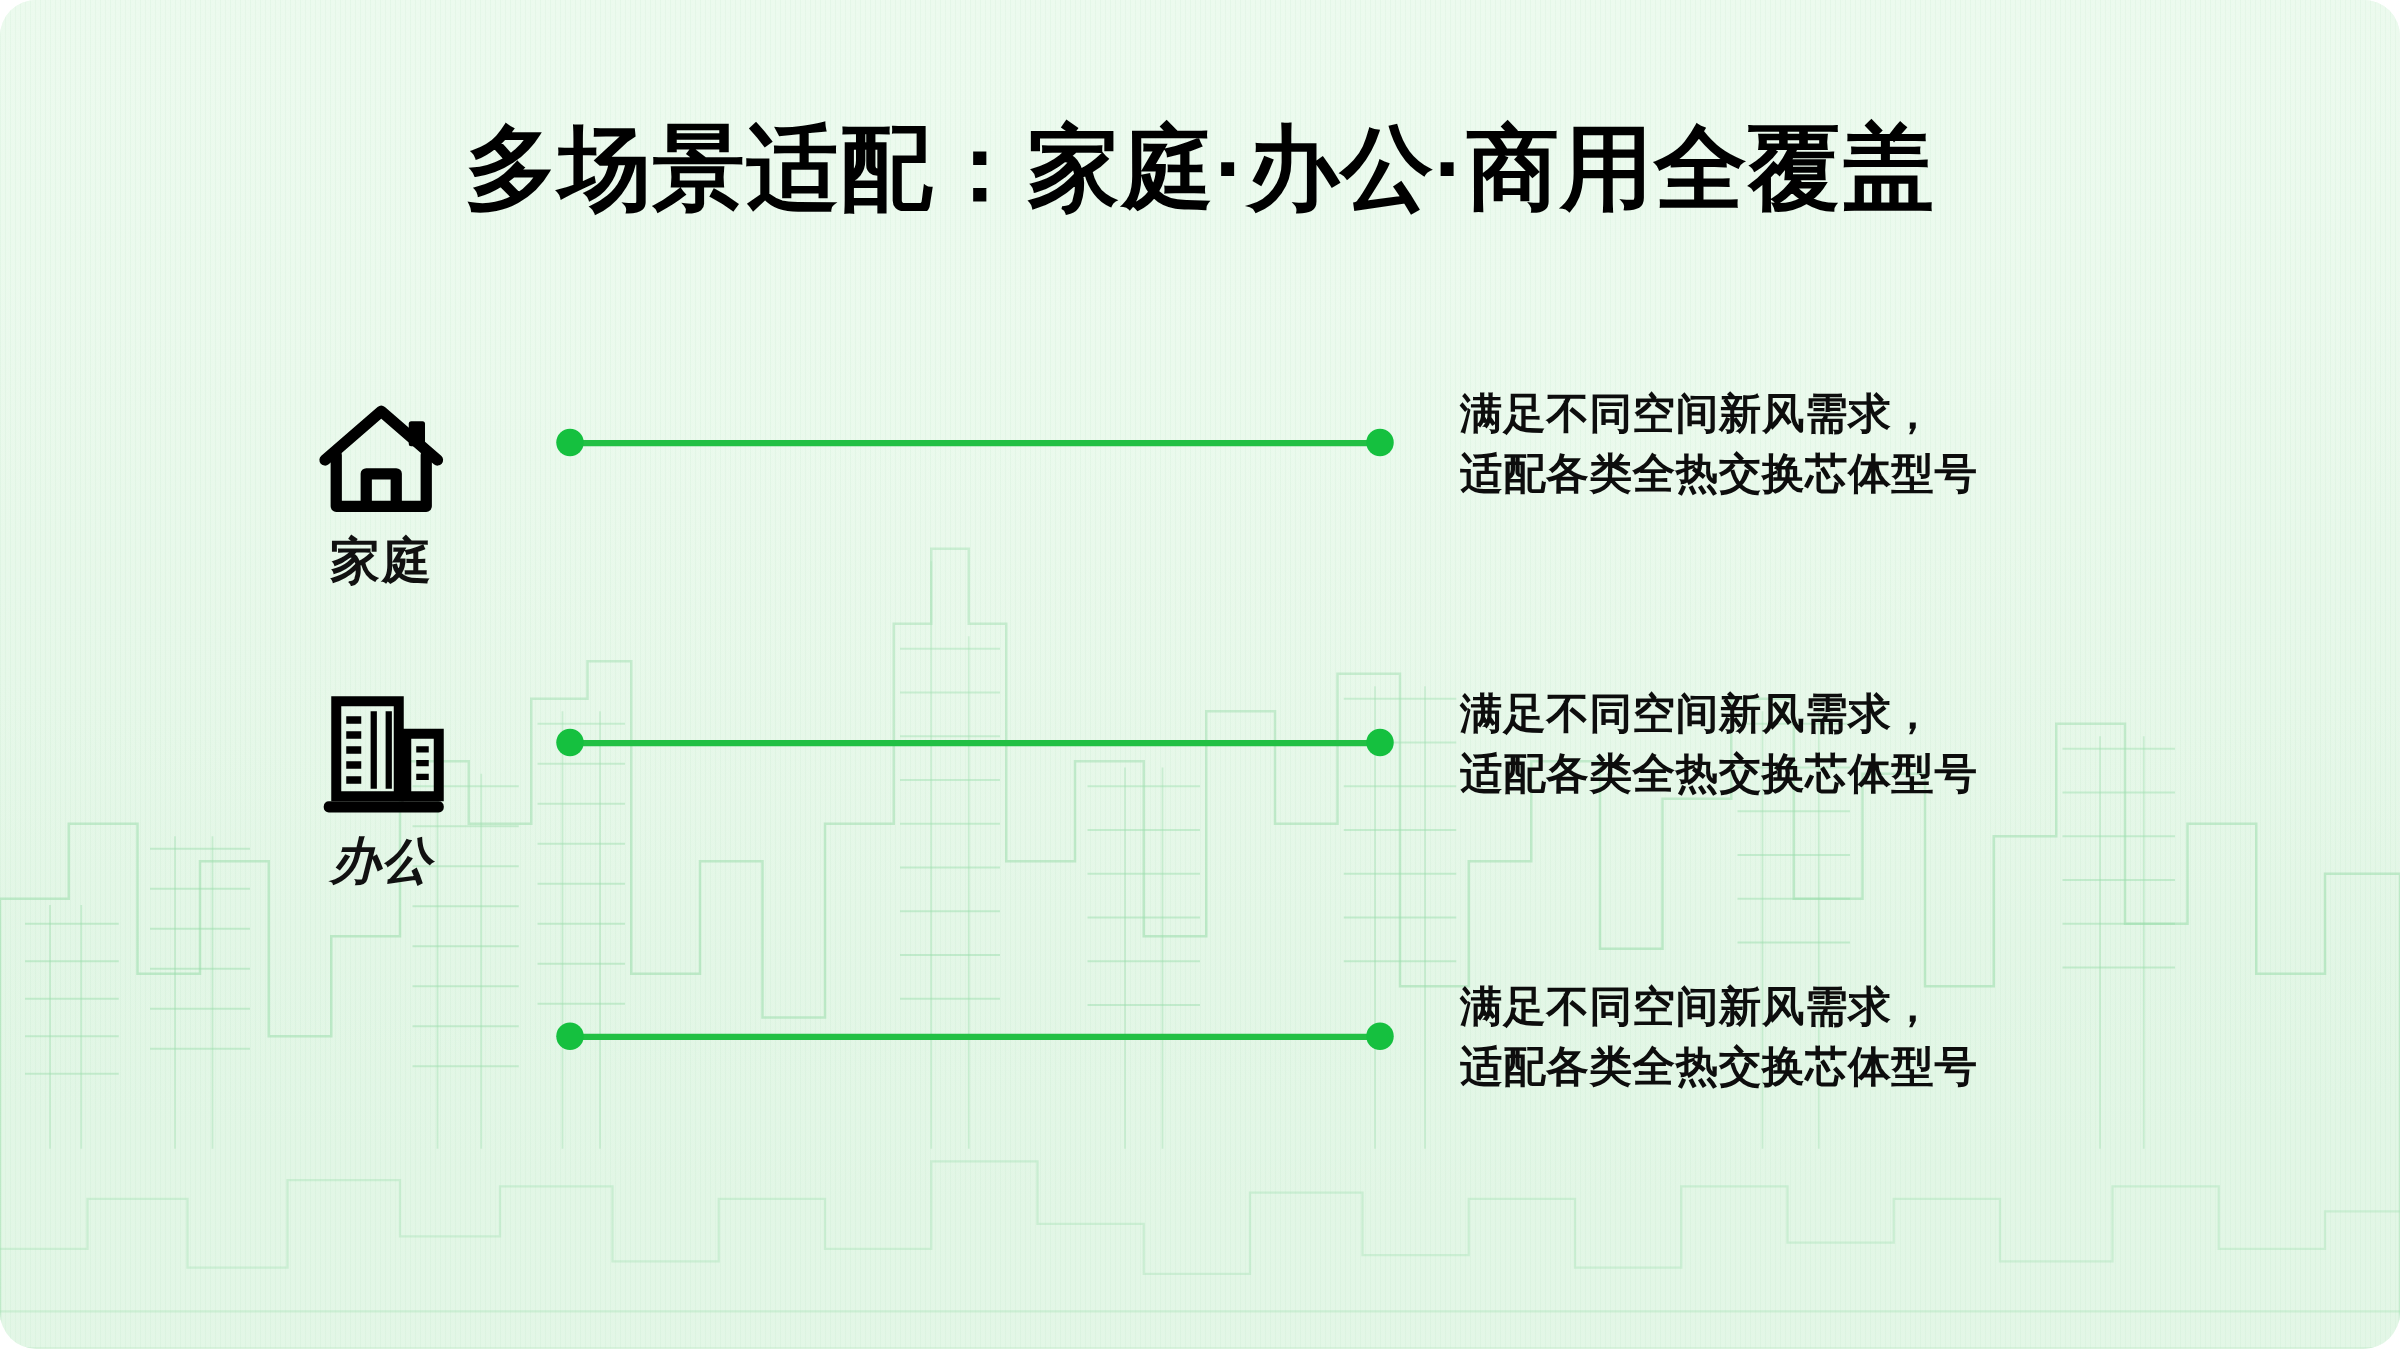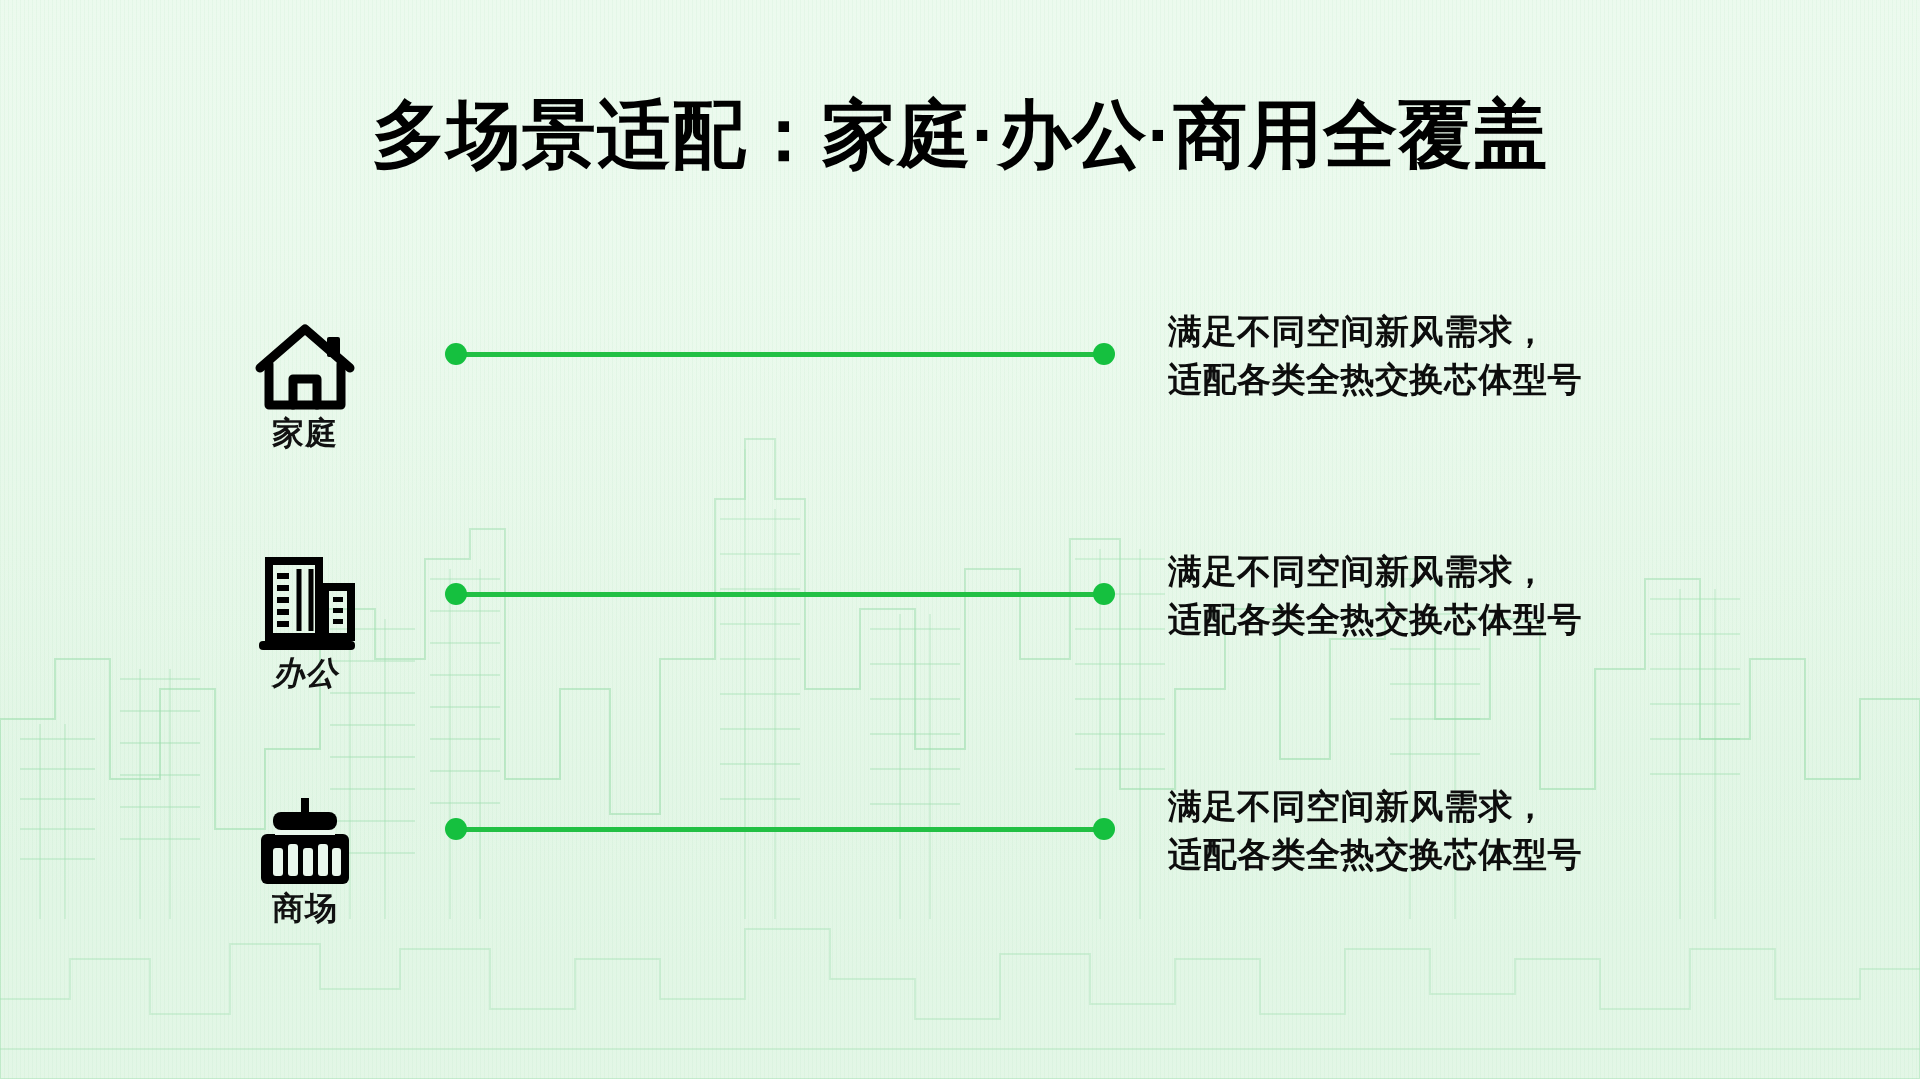--- a/index.html
+++ b/index.html
@@ -8,20 +8,21 @@
     background: #ffffff;
   }
   #slide {
     position: relative;
     width: 1920px;
     height: 1079px;
     overflow: hidden;
     font-family: "Liberation Sans", "DejaVu Sans", sans-serif;
     background:
       radial-gradient(120% 90% at 50% 0%, #eefbf0 0%, #e8f8ea 45%, #dff5e3 100%);
+    border-radius: 29px;
   }
 
   
   .bg-city {
     position: absolute;
     left: 0;
     bottom: 0;
     width: 1920px;
     height: 720px;
     pointer-events: none;
@@ -95,22 +96,22 @@
   .icon-box {
     width: 108px;
     height: 100px;
     margin: 0 auto;
     display: flex;
     align-items: flex-end;
     justify-content: center;
   }
   .icon-box svg { display: block; }
   .icon-label {
-    margin-top: 2px;
-    font-size: 32px;
+    margin-top: 14px;
+    font-size: 40px;
     font-weight: 800;
     color: #111111;
     letter-spacing: 1px;
     line-height: 1;
   }
 
   
   .connector {
     position: absolute;
     height: 22px;
@@ -253,43 +254,20 @@
         <div class="conn-line"></div>
         <div class="dot dot-left"></div>
         <div class="dot dot-right"></div>
       </div>
 
       <div class="desc" style="left:1168px; top:-7px;">满足不同空间新风需求，
 适配各类全热交换芯体型号</div>
     </div>
 
     <div class="row row-2">
-      <div class="icon-col" style="left:215px; top:0;">
-        <div class="icon-box">
-          <svg width="104" height="94" viewBox="0 0 104 94" aria-hidden="true">
-
-            <rect x="48" y="2" width="8" height="16" fill="#000000"></rect>
-
-            <rect x="20" y="16" width="64" height="18" rx="8" fill="#000000"></rect>
-
-            <path d="M14 38 h76 a6 6 0 0 1 6 6 v38 a6 6 0 0 1 -6 6 h-76 a6 6 0 0 1 -6 -6 v-38 a6 6 0 0 1 6 -6 z" fill="#000000"></path>
-
-            <rect x="22" y="34" width="60" height="5" fill="#eaf8ed"></rect>
-
-            <g fill="#eaf8ed">
-              <rect x="20" y="52" width="10" height="28" rx="3"></rect>
-              <rect x="35" y="48" width="10" height="32" rx="3"></rect>
-              <rect x="50" y="52" width="10" height="28" rx="3"></rect>
-              <rect x="65" y="48" width="10" height="32" rx="3"></rect>
-              <rect x="79" y="52" width="9" height="28" rx="3"></rect>
-            </g>
-          </svg>
-        </div>
-        <div class="icon-label">商场</div>
-      </div>
 
       <div class="connector" style="left:450px; top:28px; width:660px;">
         <div class="conn-line"></div>
         <div class="dot dot-left"></div>
         <div class="dot dot-right"></div>
       </div>
 
       <div class="desc" style="left:1168px; top:-7px;">满足不同空间新风需求，
 适配各类全热交换芯体型号</div>
     </div>

